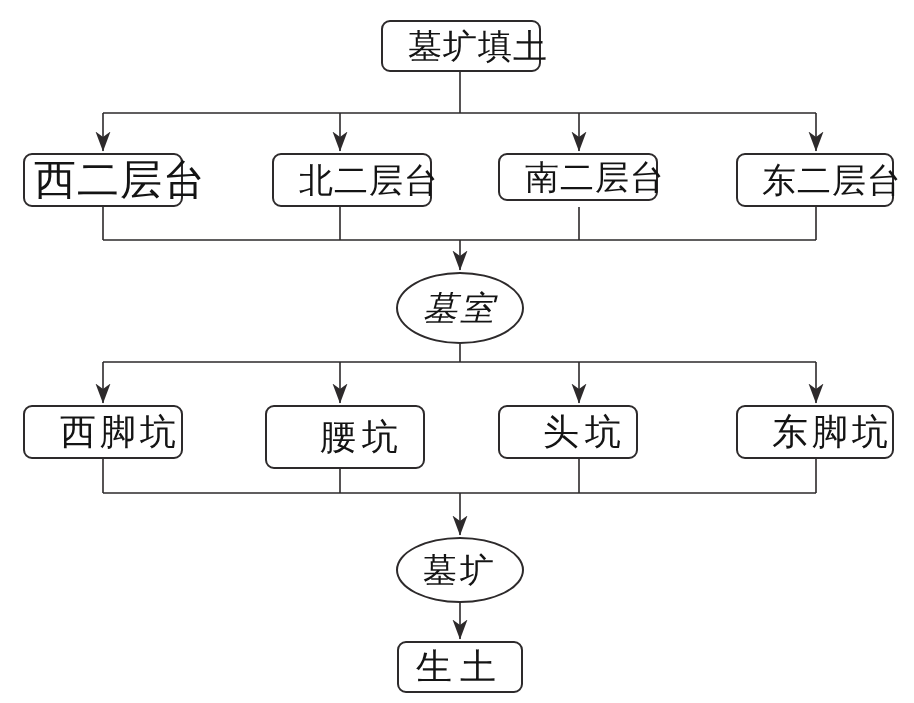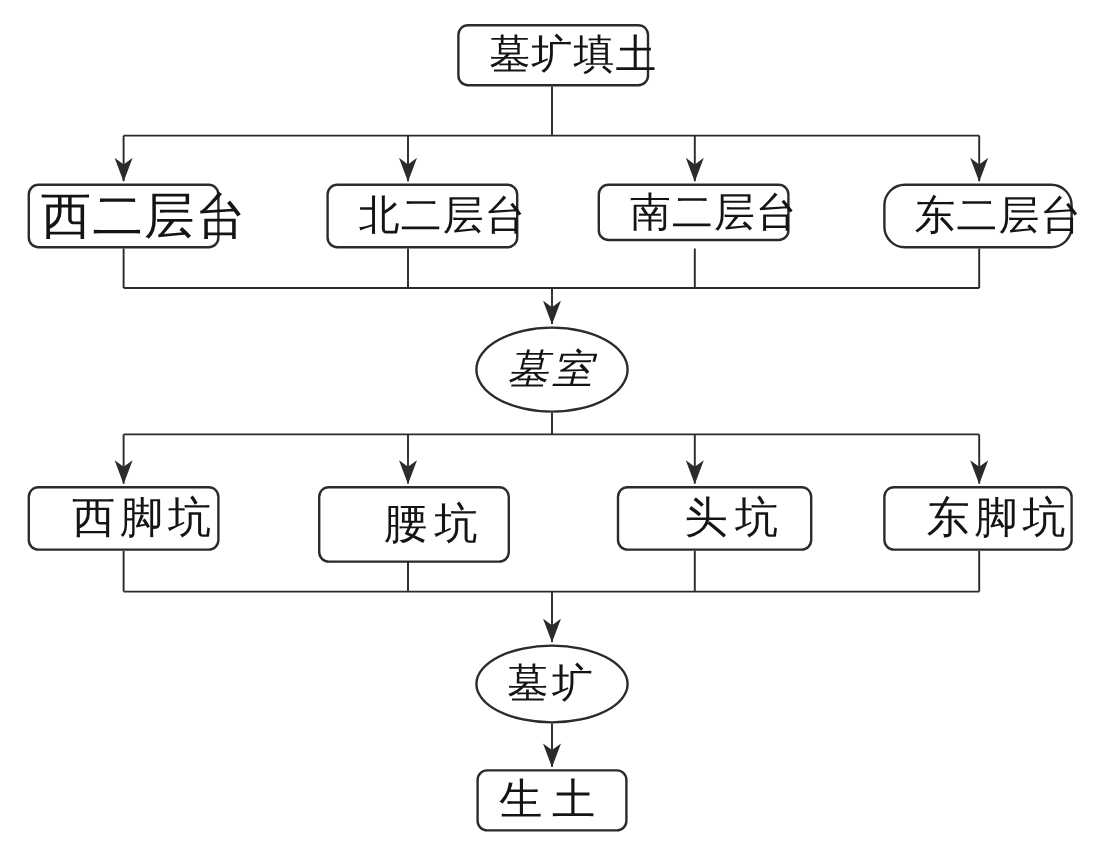--- a/index.html
+++ b/index.html
@@ -90,35 +90,35 @@
 
   <div class="node rect" style="left:23px; top:153px; width:160px; height:54px; font-size:42px;">
     <span>西二层台</span>
   </div>
   <div class="node rect" style="left:260px; top:153px; width:160px; height:54px; font-size:34px;margin-left:12px;">
     <span>北二层台</span>
   </div>
   <div class="node rect" style="left:498px; top:153px; width:160px; height:48px; font-size:34px;">
     <span>南二层台</span>
   </div>
-  <div class="node rect" style="left:736px; top:153px; width:158px; height:54px; font-size:34px;border-radius:18px;">
+  <div class="node rect" style="left:736px; top:153px; width:158px; height:54px; font-size:34px;">
     <span>东二层台</span>
   </div>
 
   <div class="node ellipse" style="left:396px; top:272px; width:128px; height:72px;font-style:italic;">
     <span>墓室</span>
   </div>
 
   <div class="node rect" style="left:23px; top:405px; width:160px; height:54px; letter-spacing:4px;">
     <span>西脚坑</span>
   </div>
   <div class="node rect" style="left:265px; top:405px; width:160px; height:64px; letter-spacing:6px;">
     <span>腰坑</span>
   </div>
-  <div class="node rect" style="left:514px; top:405px; width:163px; height:54px; letter-spacing:6px;">
+  <div class="node rect" style="left:498px; top:405px; width:140px; height:54px; letter-spacing:6px;">
     <span>头坑</span>
   </div>
   <div class="node rect" style="left:736px; top:405px; width:158px; height:54px; letter-spacing:4px;">
     <span>东脚坑</span>
   </div>
 
   <div class="node ellipse" style="left:396px; top:537px; width:128px; height:66px;">
     <span>墓圹</span>
   </div>
 

